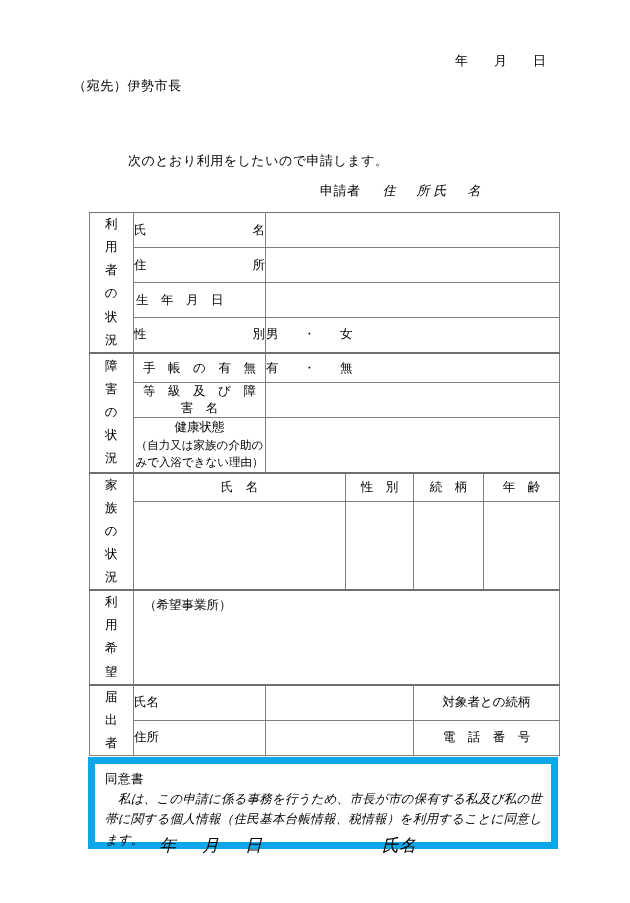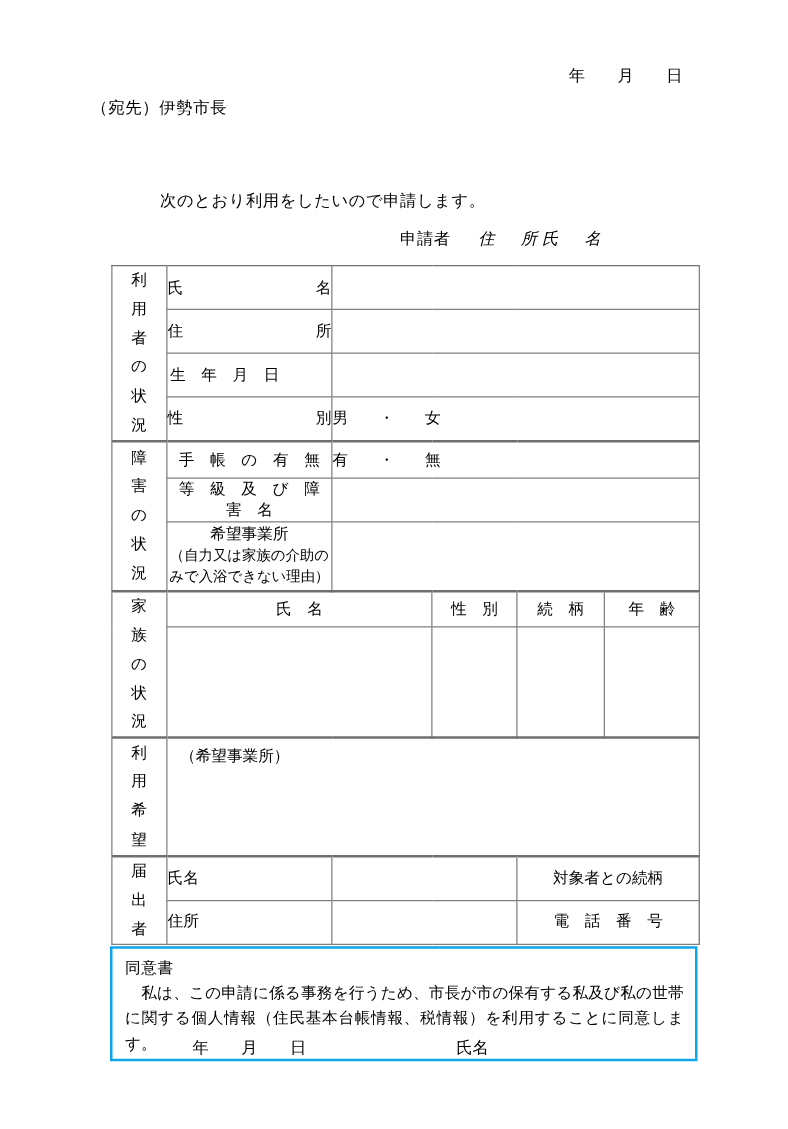--- a/index.html
+++ b/index.html
@@ -158,46 +158,48 @@
 
   .notif-label { width: 47px; padding: 0 9px; font-size: 12.5px; }
 
   
   .consent {
     position: absolute;
     left: 88px;
     top: 757px;
     width: 470px;
     height: 92px;
-    border: 2px solid #0ea5e9;
+    border: 7px solid #0ea5e9;
     box-sizing: border-box;
     font-size: 12.5px;
   }
   .consent-title {
     position: absolute;
     left: 10px;
     top: 7px;
     letter-spacing: 0.5px;
   }
   .consent-body {
     position: absolute;
     left: 10px;
     right: 9px;
     top: 25px;
     line-height: 1.62;
     text-align: justify;
     text-indent: 13px;
     letter-spacing: 0.1px;
+    font-style: italic;
   }
   .consent-sign {
     position: absolute;
     left: 64px;
     top: 70px;
-    font-size: 13px;
-    white-space: nowrap;
+    font-size: 17px;
+    white-space: nowrap;
+    font-style: italic;
   }
   .consent-sign .gap { display: inline-block; width: 26px; }
   .consent-sign .name-gap { display: inline-block; width: 120px; }
 </style>
 </head>
 <body>
 
 <div class="page">
 
 
@@ -287,21 +289,21 @@
       <td colspan="4" class="choice">
         <span>有</span><span class="sp"></span><span>・</span><span class="sp"></span><span>無</span>
       </td>
     </tr>
     <tr class="row-h">
       <td class="item-label center">等　級　及　び　障　害　名</td>
       <td colspan="4"></td>
     </tr>
     <tr>
       <td class="health-cell">
-        <div class="t1">希望事業所</div>
+        <div class="t1">健康状態</div>
         <div>（自力又は家族の介助の</div>
         <div>みで入浴できない理由）</div>
       </td>
       <td colspan="4"></td>
     </tr>
 
     <tr class="fam-head block-sep">
       <td class="sec-label" rowspan="2">
         <span class="vchar">家</span>
             <span class="vchar">族</span>

